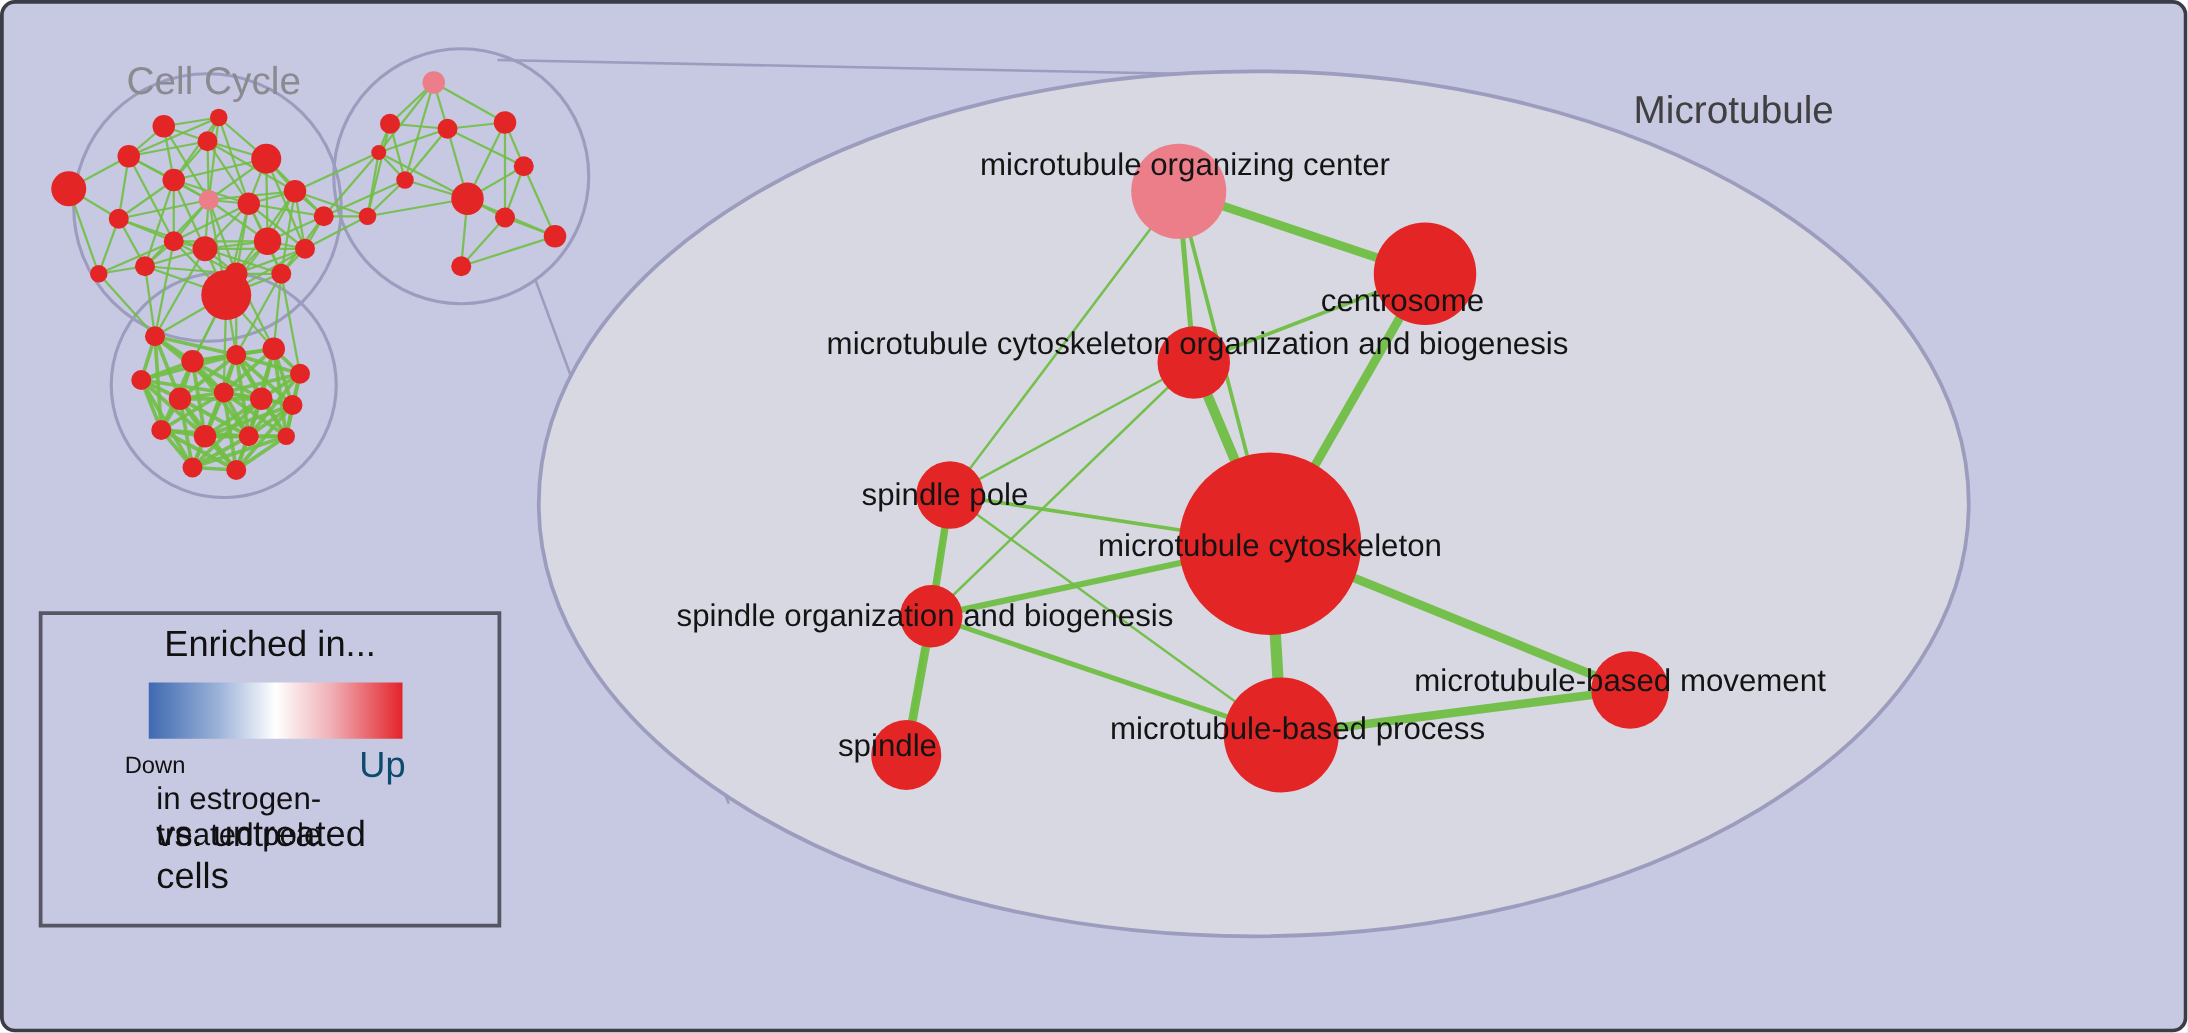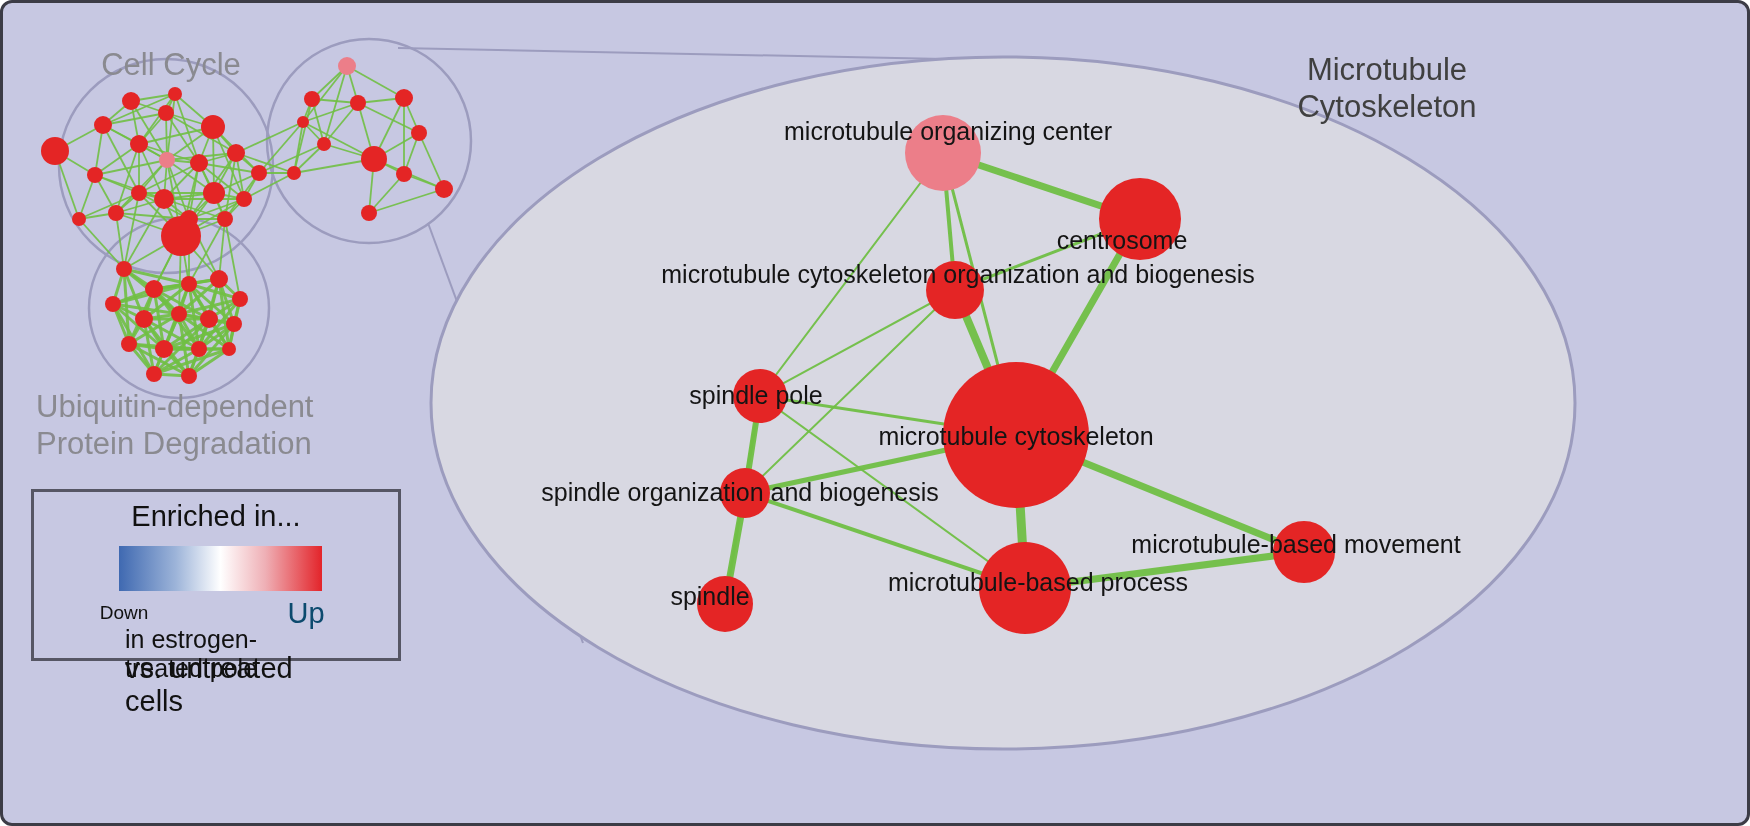--- a/index.html
+++ b/index.html
@@ -14,21 +14,21 @@
     font-family:"Liberation Sans", sans-serif;
   }
   .stage svg{position:absolute;left:0;top:0;}
   .label{position:absolute;white-space:nowrap;}
   .center{transform:translate(-50%,-50%);text-align:center;}
   .gray{color:#8a8a90;font-size:31px;}
   .dark{color:#404040;font-size:31px;}
   .two-line div{line-height:37px;}
   .legend{
     position:absolute;left:28px;top:486px;
-    width:370px;height:172px;
+    width:370px;height:253px;
     box-sizing:border-box;
     border:3px solid #565664;
   }
   .legend-title{position:absolute;left:50%;top:24px;transform:translate(-50%,-50%);font-size:29px;color:#111;}
   .legend-gradient{position:absolute;left:85px;top:54px;width:203px;height:45px;}
   .legend-down{position:absolute;left:90px;top:121px;transform:translate(-50%,-50%);font-size:19px;color:#111;}
   .legend-up{position:absolute;left:272px;top:121px;transform:translate(-50%,-50%);font-size:29px;color:#0c4a6e;}
   .legend-cap1{position:absolute;left:50%;top:162px;transform:translate(-50%,-50%);font-size:25px;color:#111;}
   .legend-cap2{position:absolute;left:50%;top:193px;transform:translate(-50%,-50%);font-size:29px;color:#111;}
 </style>
@@ -352,28 +352,23 @@
       <text x="753" y="401" text-anchor="middle" fill="#141414" font-size="25" font-family="&quot;Liberation Sans&quot;, sans-serif">spindle pole</text>
       <text x="1013" y="442" text-anchor="middle" fill="#141414" font-size="25" font-family="&quot;Liberation Sans&quot;, sans-serif">microtubule cytoskeleton</text>
       <text x="737" y="498" text-anchor="middle" fill="#141414" font-size="25" font-family="&quot;Liberation Sans&quot;, sans-serif">spindle organization and biogenesis</text>
       <text x="1293" y="550" text-anchor="middle" fill="#141414" font-size="25" font-family="&quot;Liberation Sans&quot;, sans-serif">microtubule-based movement</text>
       <text x="1035" y="588" text-anchor="middle" fill="#141414" font-size="25" font-family="&quot;Liberation Sans&quot;, sans-serif">microtubule-based process</text>
       <text x="707" y="602" text-anchor="middle" fill="#141414" font-size="25" font-family="&quot;Liberation Sans&quot;, sans-serif">spindle</text>
     </svg>
 
   <div class="label gray center" style="left:168px;top:62px">Cell Cycle</div>
 
-  <div class="label gray two-line" style="left:33px;top:385px">
-    <div>Ubiquitin-dependent</div>
-    <div>Protein Degradation</div>
-  </div>
 
   <div class="label dark center two-line" style="left:1384px;top:85px">
     <div>Microtubule</div>
-    <div>Cytoskeleton</div>
   </div>
 
   <div class="legend">
     <div class="legend-title">Enriched in...</div>
     <div class="legend-gradient" style="background: linear-gradient(90deg, rgb(63, 105, 177) 0%, rgb(157, 180, 217) 28%, rgb(255, 255, 255) 50%, rgb(239, 176, 182) 72%, rgb(227, 36, 42) 100%);"></div>
     <div class="legend-down">Down</div>
     <div class="legend-up">Up</div>
     <div class="legend-cap1">in estrogen-treated pole</div>
     <div class="legend-cap2">vs. untreated cells</div>
   </div>

